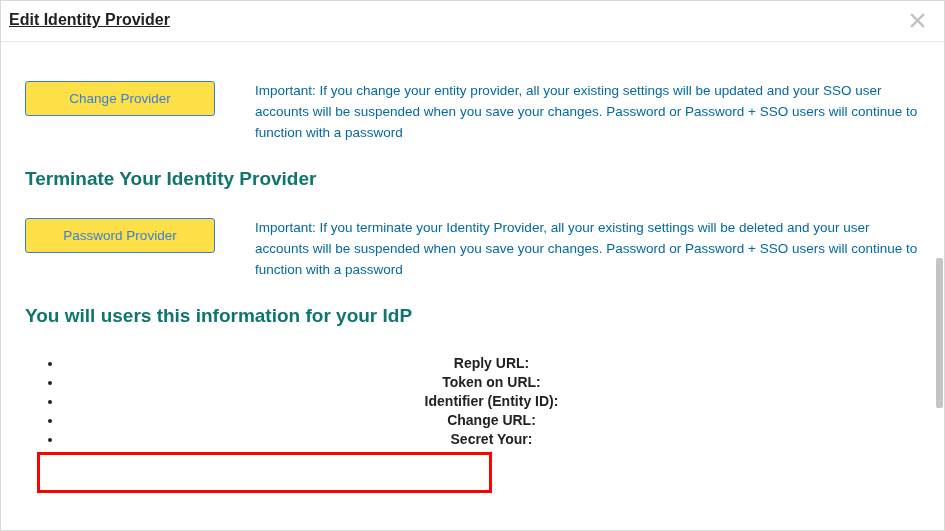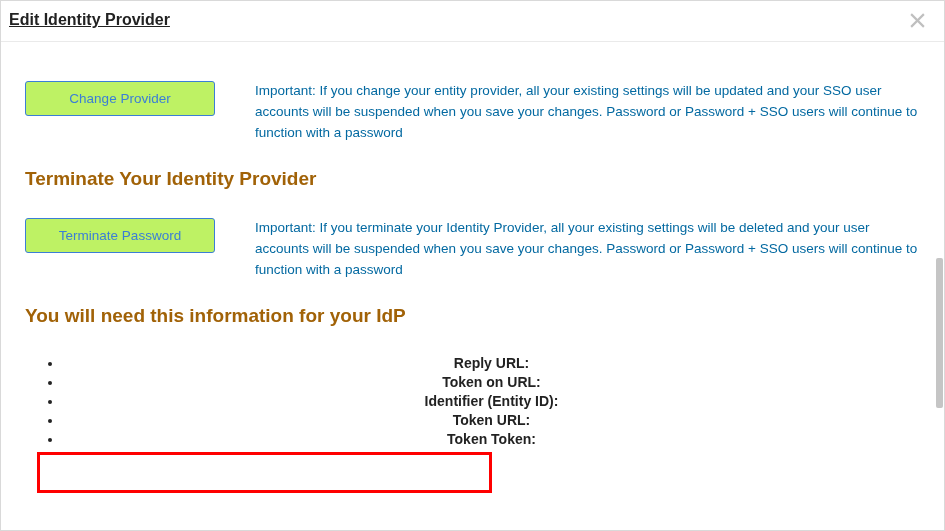--- a/index.html
+++ b/index.html
@@ -65,39 +65,39 @@
   }
   .row {
     display: flex;
     align-items: flex-start;
     gap: 40px;
     margin-bottom: 24px;
   }
   .btn {
     min-width: 190px;
     padding: 9px 20px;
-    background: #bef264;
+    background: #fde047;
     border: 1px solid #3b7ed6;
     border-radius: 3px;
     color: #3b7ed6;
     font-size: 13.5px;
     cursor: pointer;
     text-align: center;
   }
   .desc {
     flex: 1;
     font-size: 13.5px;
     color: #0369a1;
     line-height: 1.55;
   }
   h2 {
     font-size: 19px;
     font-weight: bold;
     margin: 18px 0 28px 0;
-    color: #a16207;
+    color: #0f766e;
   }
   ul.info-list {
     margin: 2px 0 0 20px;
     padding: 0 0 0 18px;
     font-size: 14px;
   }
   ul.info-list li {
     font-weight: bold;
     margin: 3px 0;
     text-align: center;
@@ -126,32 +126,32 @@
   <div class="dialog-body">
 
     <div class="row">
       <button class="btn">Change Provider</button>
       <div class="desc">Important: If you change your entity provider, all your existing settings will be updated and your SSO user accounts will be suspended when you save your changes. Password or Password + SSO users will continue to function with a password</div>
     </div>
 
     <h2>Terminate Your Identity Provider</h2>
 
     <div class="row">
-      <button class="btn">Terminate Password</button>
+      <button class="btn">Password Provider</button>
       <div class="desc">Important: If you terminate your Identity Provider, all your existing settings will be deleted and your user accounts will be suspended when you save your changes. Password or Password + SSO users will continue to function with a password</div>
     </div>
 
-    <h2>You will need this information for your IdP</h2>
+    <h2>You will users this information for your IdP</h2>
 
     <ul class="info-list">
       <li>Reply URL:</li>
       <li>Token on URL:</li>
       <li>Identifier (Entity ID):</li>
-      <li>Token URL:</li>
-      <li>Token Token:</li>
+      <li>Change URL:</li>
+      <li>Secret Your:</li>
     </ul>
 
   </div>
 
   <div class="scrollbar">
     <div class="scrollbar-thumb"></div>
   </div>
 
   <div class="highlight-box" style="left:36px;top:451px;width:455px;height:41px;"></div>
 

